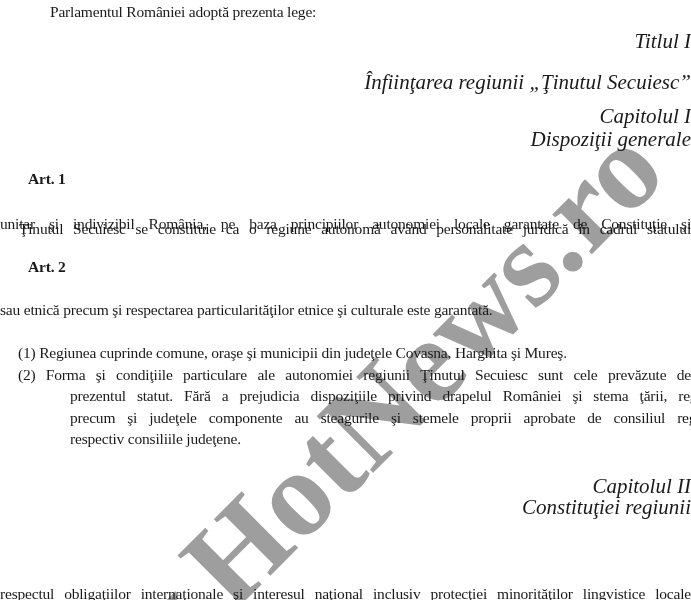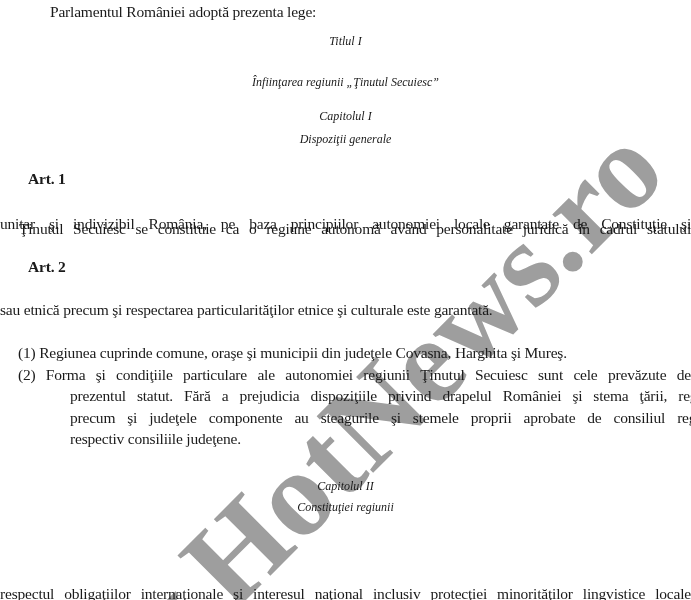--- a/index.html
+++ b/index.html
@@ -25,21 +25,21 @@
     white-space:nowrap;
     z-index:0;
     user-select:none;
   }
   .line{
     position:absolute;left:0;right:0;
     white-space:nowrap;
     line-height:20px;
     z-index:1;
   }
-  .center{text-align:center;font-style:italic;font-size:12px;letter-spacing:0;}
+  .center{text-align:right;font-style:italic;font-size:21px;letter-spacing:0;}
   .art{font-weight:bold;text-indent:28px;}
   .ind19{text-indent:19px;margin-top:26px;}
   .ind18{text-indent:18px;}
   .ind31{text-indent:31px;padding-left:39px;}
   .ind50{text-indent:50px;}
 </style>
 </head>
 <body>
 
 <div class="page">

